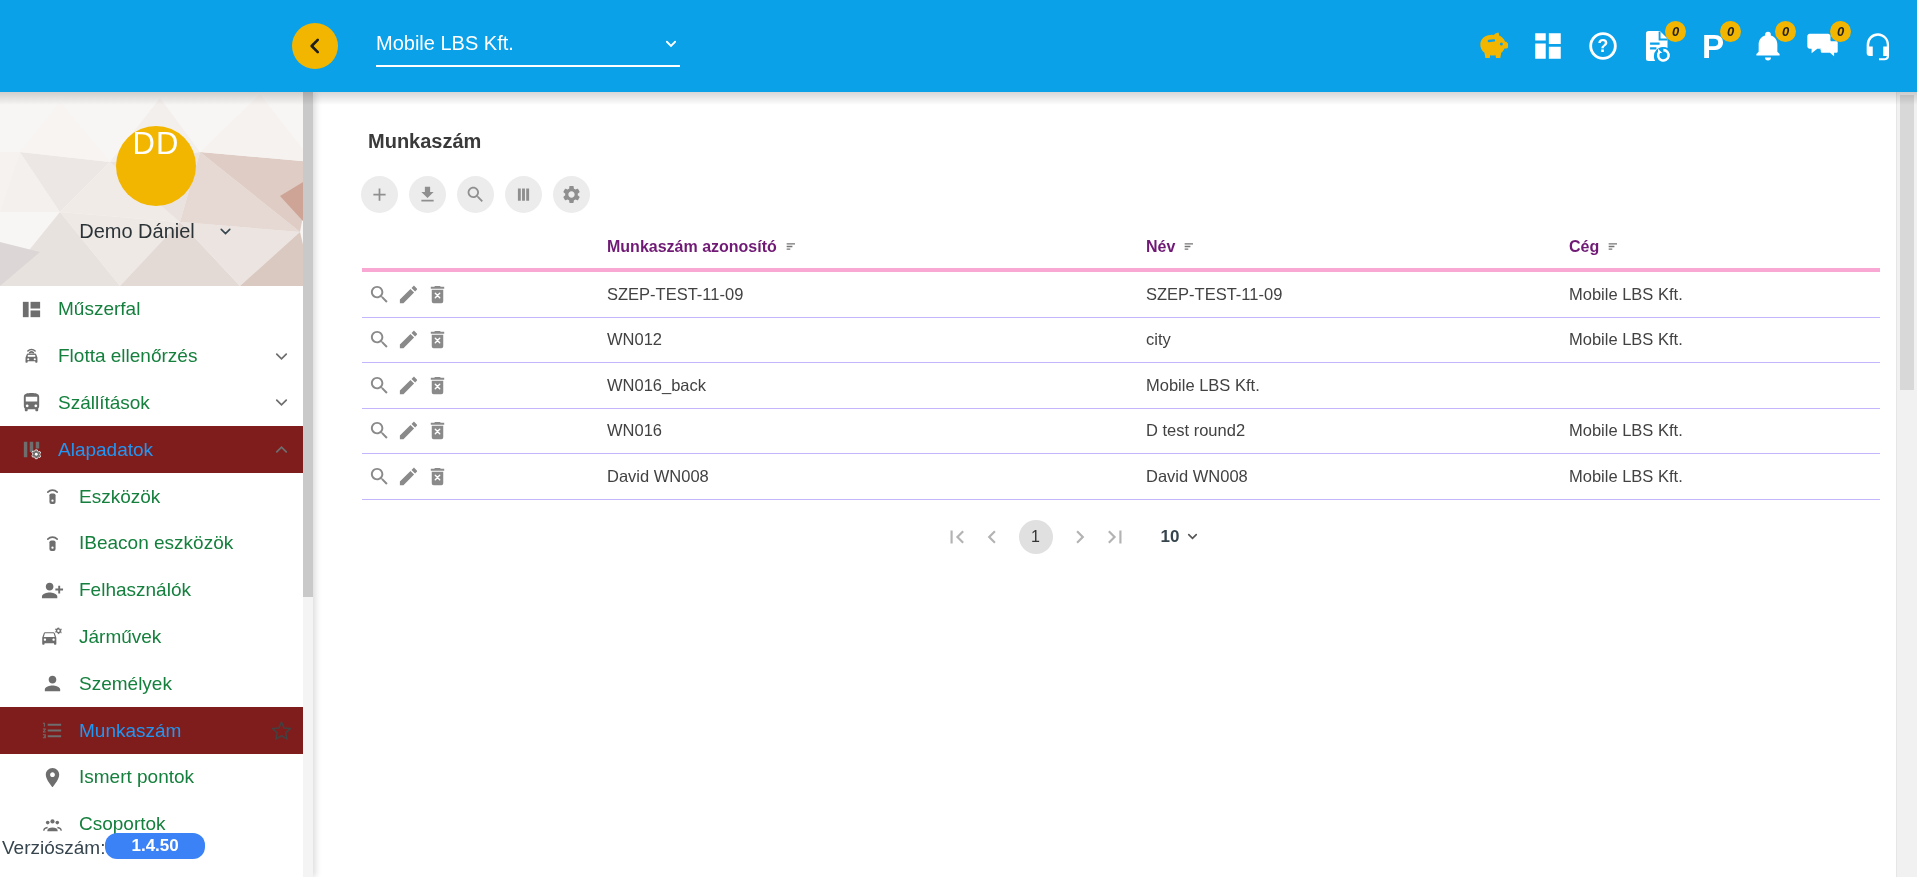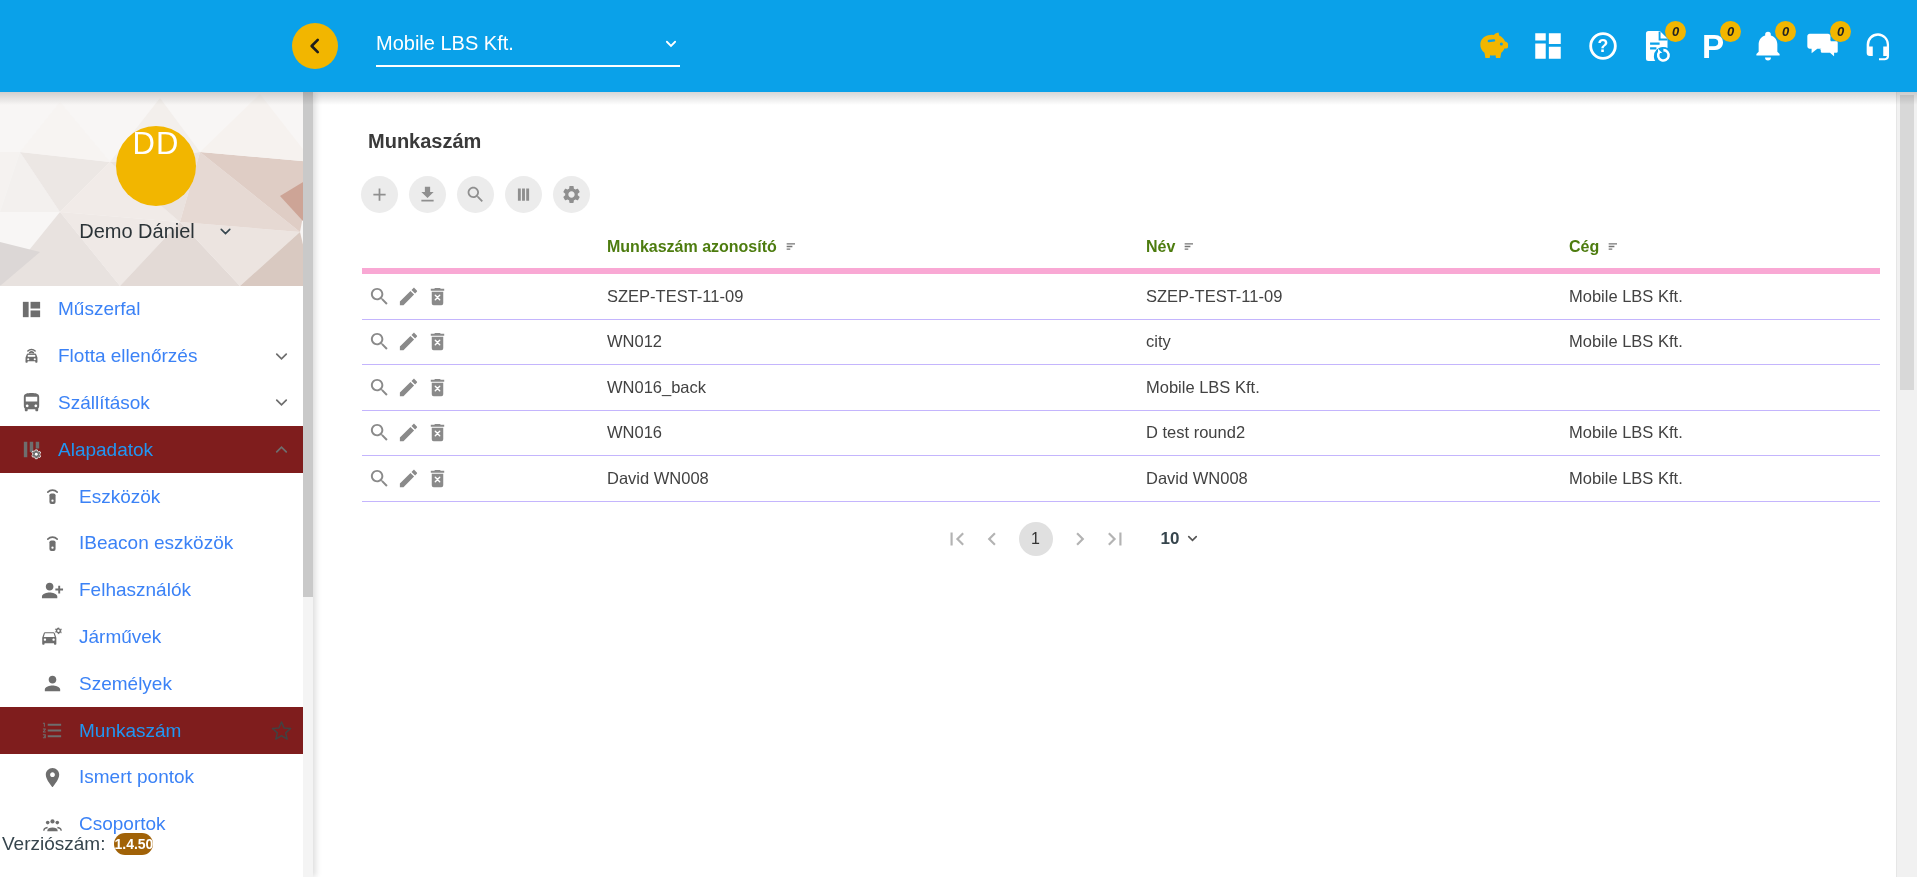--- a/index.html
+++ b/index.html
@@ -30,44 +30,44 @@
   .sidebar{position:absolute;top:92px;left:0;width:313px;height:785px;background:#fff;z-index:30;
        box-shadow:3px 0 6px rgba(0,0,0,.13)}
   .profile{position:absolute;top:0;left:0;width:313px;height:194px;overflow:hidden}
   .poly{position:absolute;left:0;top:0;width:313px;height:194px}
   .avatar{position:absolute;left:116px;top:34px;width:80px;height:80px;border-radius:50%;background:#f2b600;
        color:#fff;font-size:31px;display:flex;align-items:flex-start;justify-content:center;letter-spacing:1px;cursor:pointer}
   .uname{position:absolute;left:0;top:128px;width:100%;display:flex;align-items:center;justify-content:center;
        gap:22px;font-size:20px;color:#2b3337;cursor:pointer}
   .uname .ic{width:17px;height:17px;color:#37474f}
   .menu{position:absolute;top:194px;left:0;width:100%}
-  .mi{height:46.8px;display:flex;align-items:center;padding-left:20px;color:#3b82f6;font-size:19px;cursor:pointer}
+  .mi{height:46.8px;display:flex;align-items:center;padding-left:20px;color:#15803d;font-size:19px;cursor:pointer}
   .mi .mic{width:23px;height:23px;color:#6e6e6e;margin-right:15px;flex:none}
   .mi.l1{padding-left:41px}
   .mi.sel{background:#7f1d1d;color:#2196f3}
   .chev{margin-left:auto;margin-right:22px;width:19px;height:19px;color:#6e6e6e;flex:none}
   .star{margin-left:auto;margin-right:20px;width:23px;height:23px;color:#424242;flex:none}
   .ml{white-space:nowrap}
-  .version{position:absolute;top:741px;left:2px;display:flex;align-items:flex-end;gap:9px;font-size:19px;
+  .version{position:absolute;top:741px;left:2px;display:flex;align-items:flex-end;font-size:19px;
        color:#36454d;z-index:6}
-  .pill{background:#a16207;color:#fff;font-size:14px;padding:3px 0;border-radius:12px;font-weight:bold}
+  .pill{background:#3b82f6;color:#fff;font-size:17px;padding:3px 26px;border-radius:12px;font-weight:bold}
   .sb-scroll{position:absolute;top:0;right:0;width:10px;height:785px;background:#f4f4f4}
   .sb-thumb{width:10px;height:505px;background:#c9c9c9}
 
   
   .main{position:absolute;top:92px;left:313px;width:1584px;height:785px;background:#fff}
   .title{margin:38px 0 0 55px;font-size:20px;font-weight:bold;color:#3a3a3a}
   .toolbar{margin:23px 0 0 48px;display:flex;gap:11px}
   .tbtn{width:37px;height:37px;border-radius:50%;background:#ececec;border:none;display:flex;align-items:center;
        justify-content:center;color:#8f8f8f;cursor:pointer;padding:0}
   .tbtn .ic{width:21px;height:21px}
   .table{margin:13px 0 0 49px;width:1518px}
   .trow{display:grid;grid-template-columns:245px 539px 423px 1fr;align-items:center;height:44.5px;
        border-bottom:1px solid #c4b5fd;font-size:16.5px;color:#424242}
-  .trow.thead{height:42px;border-bottom:6px solid #f9a8d4;font-weight:bold;color:#4d7c0f;font-size:16px}
+  .trow.thead{height:42px;border-bottom:4px solid #f9a8d4;font-weight:bold;color:#701a75;font-size:16px}
   .hcell{display:flex;align-items:center;gap:7px}
   .sort{width:16px;height:16px;color:#757575;flex:none}
   .acts{display:flex;gap:6px;padding-left:6px}
   .act{width:23px;height:23px;background:none;border:none;color:#8a8a8a;padding:0;cursor:pointer}
   .act .ic{width:23px;height:23px}
 
   .pager{margin-top:20px;width:1518px;display:flex;justify-content:center;align-items:center;gap:9px}
   .pgbtn{width:26px;height:26px;color:#b3b3b3;background:none;border:none;padding:0;cursor:pointer}
   .pgbtn .ic{width:26px;height:26px}
   .pgcur{width:34px;height:34px;border-radius:50%;background:#e0e0e0;color:#333;font-size:16px;

